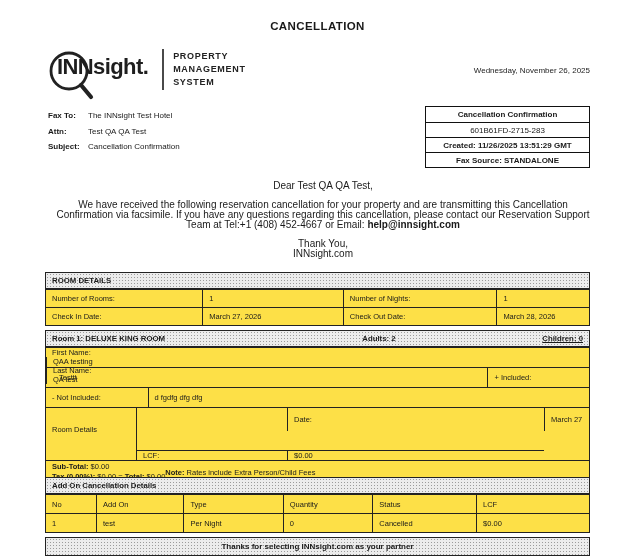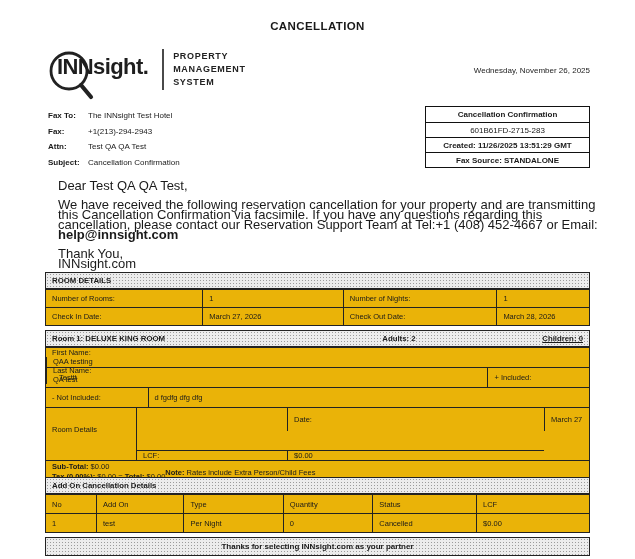--- a/index.html
+++ b/index.html
@@ -25,45 +25,45 @@
   .fax-block { top:108px; left:48px; font-size:8px; }
   .fax-line { height:15.5px; display:flex; align-items:center; }
   .fax-label { display:inline-block; width:40px; font-weight:700; }
   .conf-box { top:106px; left:425px; width:165px; border:1.5px solid #111; }
   .conf-row { height:15px; display:flex; align-items:center; justify-content:center;
     font-size:8px; border-top:1.5px solid #111; }
   .conf-row:first-child { border-top:none; }
   .bold { font-weight:700; }
 
   
-  .letter { top:181px; left:58px; width:542px; font-size:13px; line-height:10px; }
+  .letter { top:181px; left:52px; width:542px; font-size:10px; line-height:10px;text-align:center; }
   .letter .greeting { margin-bottom:9px; }
   .letter .closing { margin-top:9px; }
 
   
-  .tbl { position:absolute; left:45px; width:545px; border:1px solid #222; background:#eab308; }
+  .tbl { position:absolute; left:45px; width:545px; border:1px solid #222; background:#fde047; }
   .hatch {
     background-color:#ececec;
     background-image:radial-gradient(circle,#9b9b9b 0.7px,rgba(0,0,0,0) 0.8px);
     background-size:3px 3px;
   }
   .sec-head { height:16px; display:flex; align-items:center; padding:0 6px;
     font-size:7.8px; font-weight:700; border-bottom:1px solid #222; }
   .trow { display:flex; border-top:1px solid #222; }
   .trow:first-of-type { border-top:none; }
   .cell { border-left:1px solid #222; padding:0 6px; display:flex; align-items:center;
     font-size:7.5px; min-width:0; }
   .cell:first-child { border-left:none; }
 
   
   .rd-row { height:18px;gap:20px; }
   .rd-c1 { width:25.1%; } .rd-c2 { width:22.2%; } .rd-c3 { width:24.6%; } .rd-c4 { flex:1; }
 
   
-  .r1-head { justify-content:flex-start; }
+  .r1-head { justify-content:flex-start;gap:20px; }
   .r1-head .adults { width:160px; font-weight:700; }
   .r1-head .left { flex:1; }
   .r1-head .children { font-weight:700;text-decoration:underline; }
   .name-row { height:20px;flex-direction:column; }
   .nm-c1 { width:18.7%; } .nm-c2 { width:32.1%; } .nm-c3 { width:14%; } .nm-c4 { flex:1; }
   .inc-row { height:20px; }
   .inc-c1 { width:18.7%; } .inc-c2 { flex:1; }
   .indent { padding-left:13px; }
   .details-grid { display:grid; grid-template-columns:90px 151px 257px 1fr;
     grid-template-rows:23px 19px; border-top:1px solid #222; }
@@ -108,24 +108,20 @@
 </div>
 
 <div class="abs fax-date">Wednesday, November 26, 2025</div>
 
 <div class="abs fax-block">
   <div class="fax-line">
     <span class="fax-label">Fax To:</span>
     <span>The INNsight Test Hotel</span>
   </div>
   <div class="fax-line">
-    <span class="fax-label">Fax:</span>
-    <span>+1(213)-294-2943</span>
-  </div>
-  <div class="fax-line">
     <span class="fax-label">Attn:</span>
     <span>Test QA QA Test</span>
   </div>
   <div class="fax-line">
     <span class="fax-label">Subject:</span>
     <span>Cancellation Confirmation</span>
   </div>
 </div>
 
 <div class="abs conf-box">

